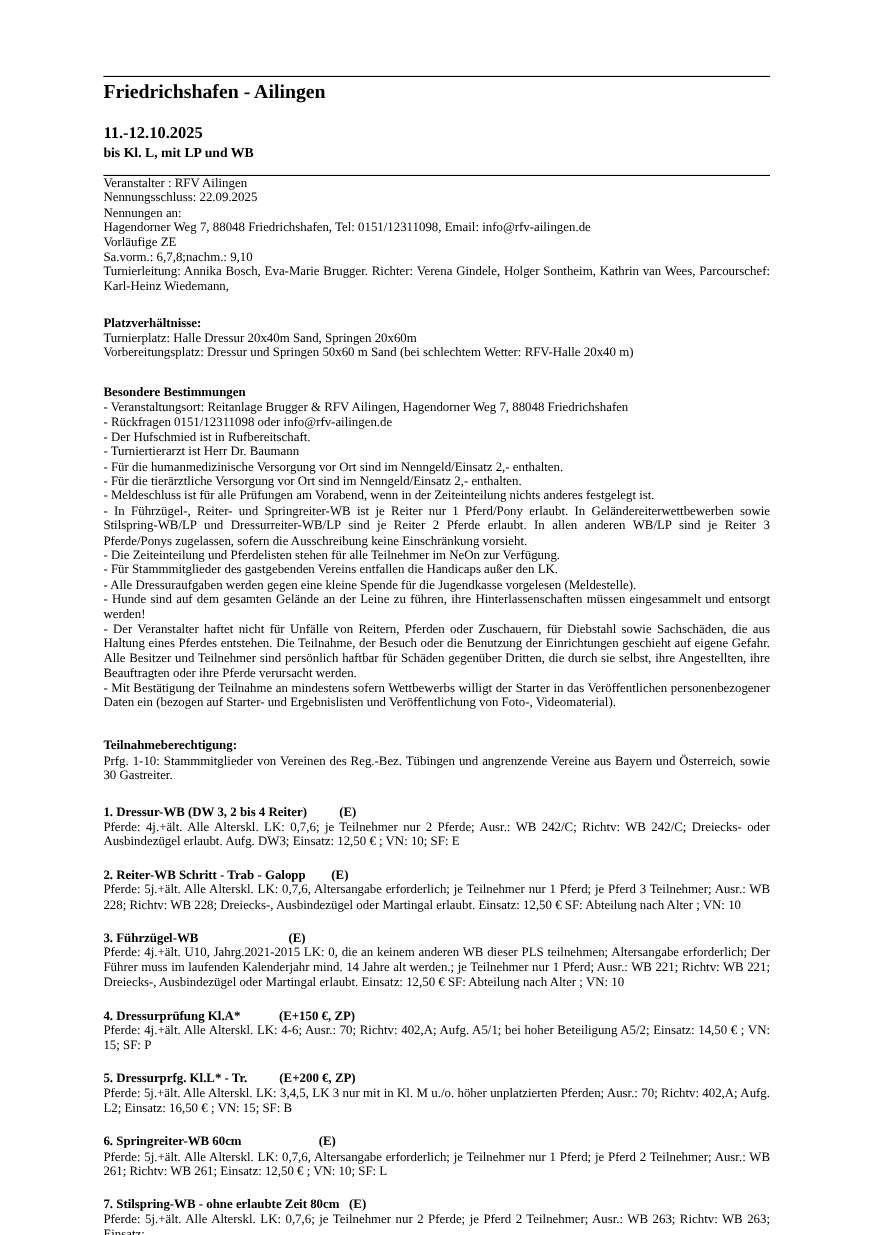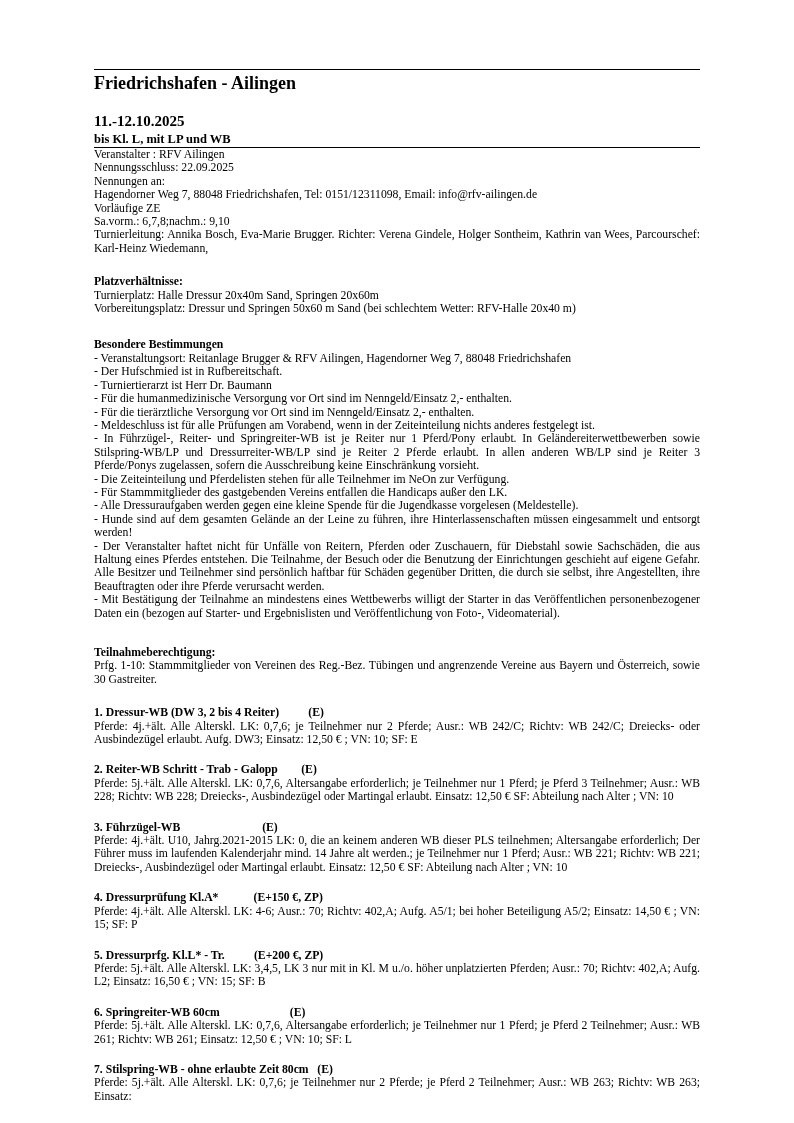--- a/index.html
+++ b/index.html
@@ -36,21 +36,21 @@
     font-size: 15px;
     line-height: 18px;
     font-weight: bold;
     margin-top: 17px;
   }
   .event-class {
     font-size: 12.5px;
     line-height: 15px;
     font-weight: bold;
     margin-top: 2px;
-    padding-bottom: 0;
+    padding-bottom: 12px;
     border-bottom: 1.4px solid #000;
   }
   .info-line { margin: 0; }
   .just { text-align: justify; }
   .section-heading {
     font-weight: bold;
     margin: 0;
   }
   .sec-platz { margin-top: 20px; }
   .sec-best  { margin-top: 23px; }
@@ -91,32 +91,33 @@
 
   <div class="sec-platz">
     <div class="section-heading">Platzverhältnisse:</div>
     <div class="info-line">Turnierplatz: Halle Dressur 20x40m Sand, Springen 20x60m</div>
     <div class="info-line">Vorbereitungsplatz: Dressur und Springen 50x60 m Sand (bei schlechtem Wetter: RFV-Halle 20x40 m)</div>
   </div>
 
   <div class="sec-best">
     <div class="section-heading">Besondere Bestimmungen</div>
     <div class="best-item">- Veranstaltungsort: Reitanlage Brugger &amp; RFV Ailingen, Hagendorner Weg 7, 88048 Friedrichshafen</div>
+    <div class="best-item">- Rückfragen 0151/12311098 oder info@rfv-ailingen.de</div>
     <div class="best-item">- Der Hufschmied ist in Rufbereitschaft.</div>
     <div class="best-item">- Turniertierarzt ist Herr Dr. Baumann</div>
     <div class="best-item">- Für die humanmedizinische Versorgung vor Ort sind im Nenngeld/Einsatz 2,- enthalten.</div>
     <div class="best-item">- Für die tierärztliche Versorgung vor Ort sind im Nenngeld/Einsatz 2,- enthalten.</div>
     <div class="best-item">- Meldeschluss ist für alle Prüfungen am Vorabend, wenn in der Zeiteinteilung nichts anderes festgelegt ist.</div>
     <div class="best-item">- In Führzügel-, Reiter- und Springreiter-WB ist je Reiter nur 1 Pferd/Pony erlaubt. In Geländereiterwettbewerben sowie Stilspring-WB/LP und Dressurreiter-WB/LP sind je Reiter 2 Pferde erlaubt. In allen anderen WB/LP sind je Reiter 3 Pferde/Ponys zugelassen, sofern die Ausschreibung keine Einschränkung vorsieht.</div>
     <div class="best-item">- Die Zeiteinteilung und Pferdelisten stehen für alle Teilnehmer im NeOn zur Verfügung.</div>
     <div class="best-item">- Für Stammmitglieder des gastgebenden Vereins entfallen die Handicaps außer den LK.</div>
     <div class="best-item">- Alle Dressuraufgaben werden gegen eine kleine Spende für die Jugendkasse vorgelesen (Meldestelle).</div>
     <div class="best-item">- Hunde sind auf dem gesamten Gelände an der Leine zu führen, ihre Hinterlassenschaften müssen eingesammelt und entsorgt werden!</div>
     <div class="best-item">- Der Veranstalter haftet nicht für Unfälle von Reitern, Pferden oder Zuschauern, für Diebstahl sowie Sachschäden, die aus Haltung eines Pferdes entstehen. Die Teilnahme, der Besuch oder die Benutzung der Einrichtungen geschieht auf eigene Gefahr. Alle Besitzer und Teilnehmer sind persönlich haftbar für Schäden gegenüber Dritten, die durch sie selbst, ihre Angestellten, ihre Beauftragten oder ihre Pferde verursacht werden.</div>
-    <div class="best-item">- Mit Bestätigung der Teilnahme an mindestens eines Wettbewerbs willigt der Starter in das Veröffentlichen personenbezogener Daten ein (bezogen auf Starter- und Ergebnislisten und Veröffentlichung von Foto-, Videomaterial).</div>
+    <div class="best-item">- Mit Bestätigung der Teilnahme an mindestens sofern Wettbewerbs willigt der Starter in das Veröffentlichen personenbezogener Daten ein (bezogen auf Starter- und Ergebnislisten und Veröffentlichung von Foto-, Videomaterial).</div>
   </div>
 
   <div class="sec-teil">
     <div class="section-heading">Teilnahmeberechtigung:</div>
     <div class="just">Prfg. 1-10: Stammmitglieder von Vereinen des Reg.-Bez. Tübingen und angrenzende Vereine aus Bayern und Österreich, sowie 30 Gastreiter.</div>
   </div>
 
   <div class="comp comp-first">
     <div class="comp-header">1. Dressur-WB (DW 3, 2 bis 4 Reiter)          (E)</div>
     <div class="comp-body">Pferde: 4j.+ält. Alle Alterskl. LK: 0,7,6; je Teilnehmer nur 2 Pferde; Ausr.: WB 242/C; Richtv: WB 242/C; Dreiecks- oder Ausbindezügel erlaubt.  Aufg. DW3; Einsatz: 12,50 € ; VN: 10; SF: E</div>

